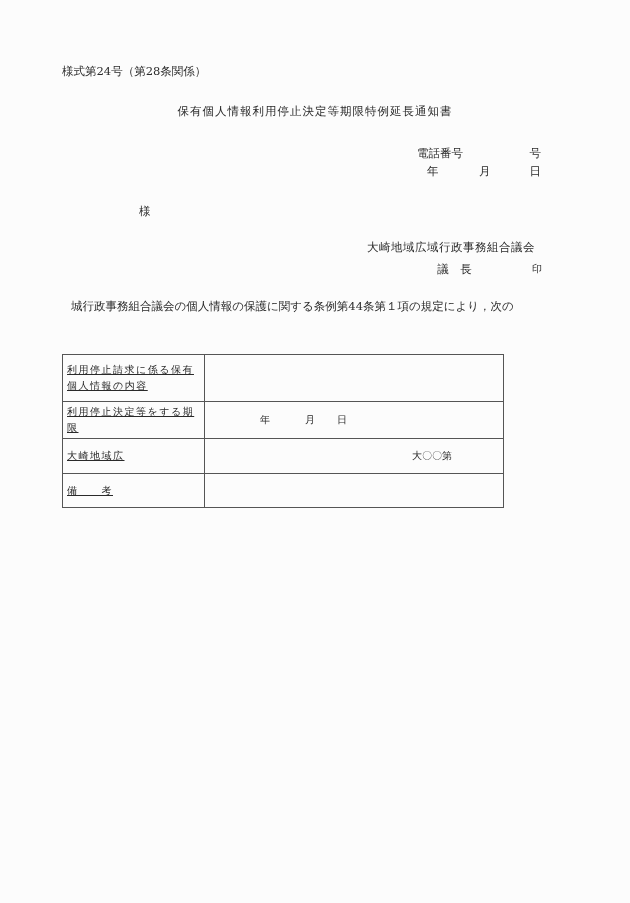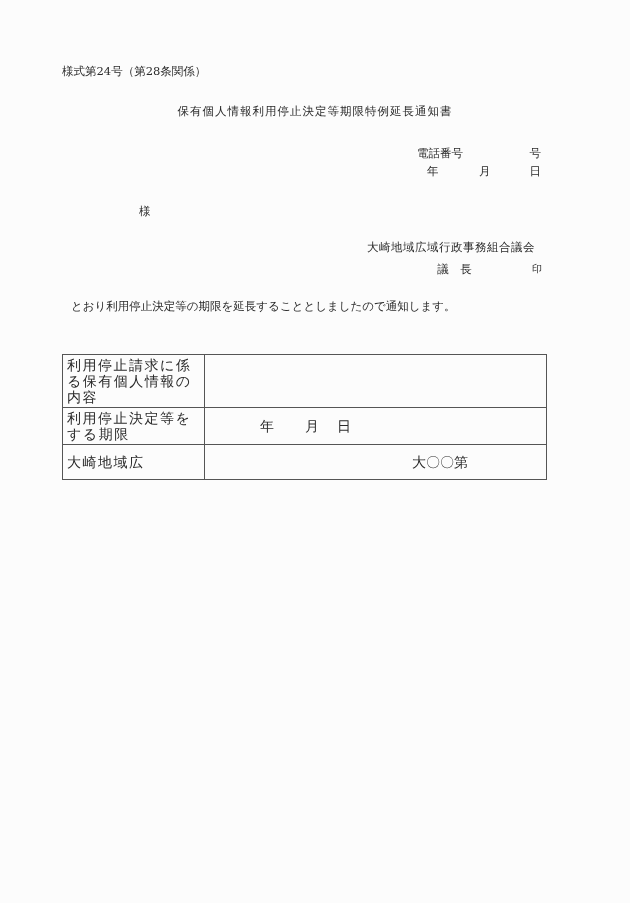--- a/index.html
+++ b/index.html
@@ -20,22 +20,23 @@
     .date { top: 164px; left: 427px; width: 114px; }
     .date span { position: absolute; top: 0; }
     .recipient-sama { left: 139px; top: 204px; }
     .sender-org { left: 367px; top: 240px; letter-spacing: 0.5px; }
     .sender-chair { left: 367px; top: 262px; width: 175px; text-align: center; }
     .sender-chair .seal { position: absolute; right: 0; top: 0; font-size: 10px; }
     .body-text { left: 74px; top: 296px; width: 475px; line-height: 20px; font-size: 11.5px; white-space: normal; }
     .body-text div { white-space: nowrap; }
     table.form {
       position: absolute; left: 62px; top: 354px;
-      width: 485px; border-collapse: collapse;
-      font-size: 14px;
+      width: 442px; border-collapse: collapse;
+      font-size: 10px;
+      text-decoration: underline;
     }
     table.form td {
       border: 1px solid #555;
       vertical-align: middle;
       padding: 2px 4px;
       line-height: 16px;
     }
     table.form td.lbl { width: 133px; letter-spacing: 1.5px; white-space: normal; }
     table.form td.val { position: relative; }
     .r1 td { height: 42px; }
@@ -65,21 +66,21 @@
 
   <div class="abs t12 recipient-sama">様</div>
 
   <div class="abs t12 sender-org">大崎地域広域行政事務組合議会</div>
   <div class="abs t12 sender-chair">
     <span>議　長</span>
     <span class="seal">印</span>
   </div>
 
   <div class="abs body-text">
-    <div style="margin-left:-3px">とおり利用停止決定等の期限を延長することとしましたので通知します。</div>
+    <div style="margin-left:-3px">城行政事務組合議会の個人情報の保護に関する条例第44条第１項の規定により，次の</div>
   </div>
 
   <table class="form">
     <tbody>
         <tr class="r1">
       <td class="lbl">利用停止請求に係る保有個人情報の内容</td>
       <td class="val"></td>
     </tr>
     <tr class="r3">
       <td class="lbl">利用停止決定等をする期限</td>
@@ -88,15 +89,19 @@
         <span style="left:100px">月</span>
         <span style="left:132px">日</span>
       </td>
     </tr>
     <tr class="r4">
       <td class="lbl">大崎地域広</td>
       <td class="val">
         <span class="phone">大〇〇第</span>
       </td>
     </tr>
+    <tr class="r5">
+      <td class="lbl">備　　考</td>
+      <td class="val"></td>
+    </tr>
   </tbody>
     </table>
 </div>
 
 </body></html>

